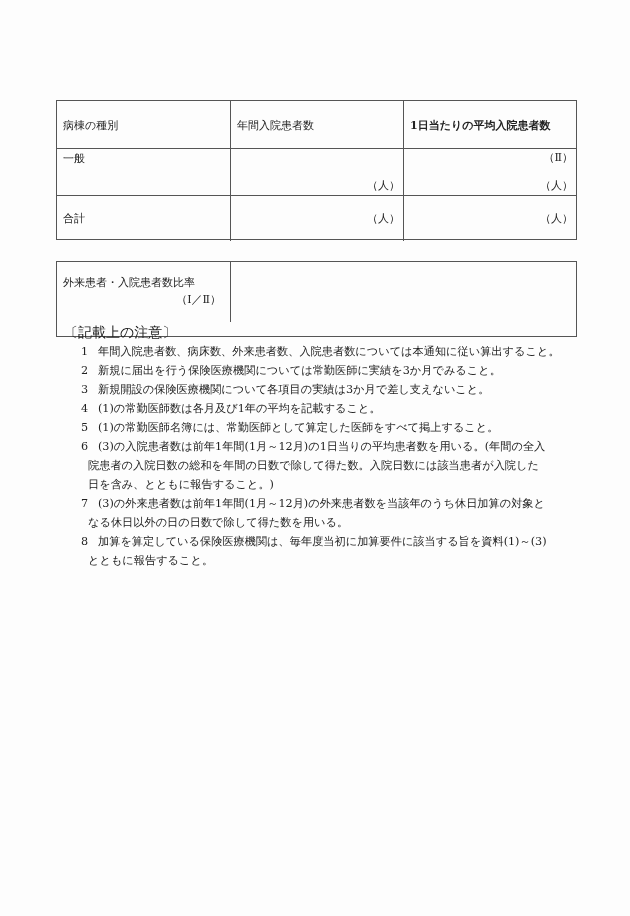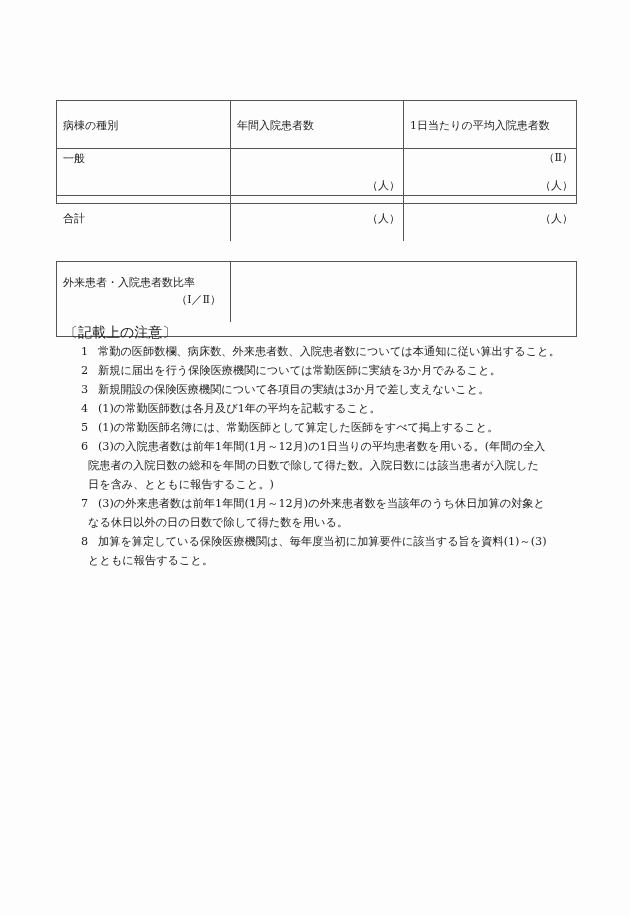--- a/index.html
+++ b/index.html
@@ -27,29 +27,29 @@
     .note-line {
       position: absolute; font-size: 11.2px; line-height: 14px; white-space: nowrap;
     }
     .note-num { position: absolute; left: 81px; }
     .note-text { position: absolute; left: 98px; }
     .note-cont { position: absolute; left: 88px; }
   </style>
 </head>
 <body>
 
-<div class="tbl" style="left:56px; top:100px; width:521px; height:104px;">
+<div class="tbl" style="left:56px; top:100px; width:521px; height:140px;">
   <div class="vline" style="left:173px; top:0; height:140px;"></div>
   <div class="vline" style="left:346px; top:0; height:140px;"></div>
   <div class="hline" style="left:0; top:47px; width:519px;"></div>
   <div class="hline" style="left:0; top:94px; width:519px;"></div>
 
   <span class="txt" style="left:6px; top:18px;">病棟の種別</span>
   <span class="txt" style="left:180px; top:18px;">年間入院患者数</span>
-  <span class="txt" style="left:353px; top:18px;">1日当たりの平均入院患者数</span>
+  <span class="txt" style="left:353px; top:18px;font-weight:bold;">1日当たりの平均入院患者数</span>
 
   <span class="txt" style="left:6px; top:51px;text-align:center;">一般</span>
   <div style="position:absolute; left:174px; top:48px; width:172px; height:46px;"></div>
   <span class="txt right" style="right:176px; top:78px;">（人）</span>
   <div style="position:absolute; left:347px; top:48px; width:172px; height:46px;"></div>
   <span class="txt right" style="right:3px; top:50px;">（Ⅱ）</span>
   <span class="txt right" style="right:3px; top:78px;">（人）</span>
 
   <span class="txt" style="left:6px; top:111px;text-align:right;">合計</span>
   <div style="position:absolute; left:174px; top:95px; width:172px; height:45px;"></div>
@@ -64,21 +64,21 @@
   <span class="txt right" style="right:355px; top:31px;">（Ⅰ／Ⅱ）</span>
   <div style="position:absolute; left:174px; top:0; width:345px; height:60px;"></div>
 </div>
 
 <div class="notes-heading">〔記載上の注意〕</div>
 
 <div>
 
   <div class="note-line" style="top:345px; left:0; width:630px;">
     <span class="note-num">1</span>
-    <span class="note-text">常勤の医師数欄、病床数、外来患者数、入院患者数については本通知に従い算出すること。</span>
+    <span class="note-text">年間入院患者数、病床数、外来患者数、入院患者数については本通知に従い算出すること。</span>
   </div>
 
   <div class="note-line" style="top:364px; left:0; width:630px;">
     <span class="note-num">2</span>
     <span class="note-text">新規に届出を行う保険医療機関については常勤医師に実績を3か月でみること。</span>
   </div>
 
   <div class="note-line" style="top:383px; left:0; width:630px;">
     <span class="note-num">3</span>
     <span class="note-text">新規開設の保険医療機関について各項目の実績は3か月で差し支えないこと。</span>

